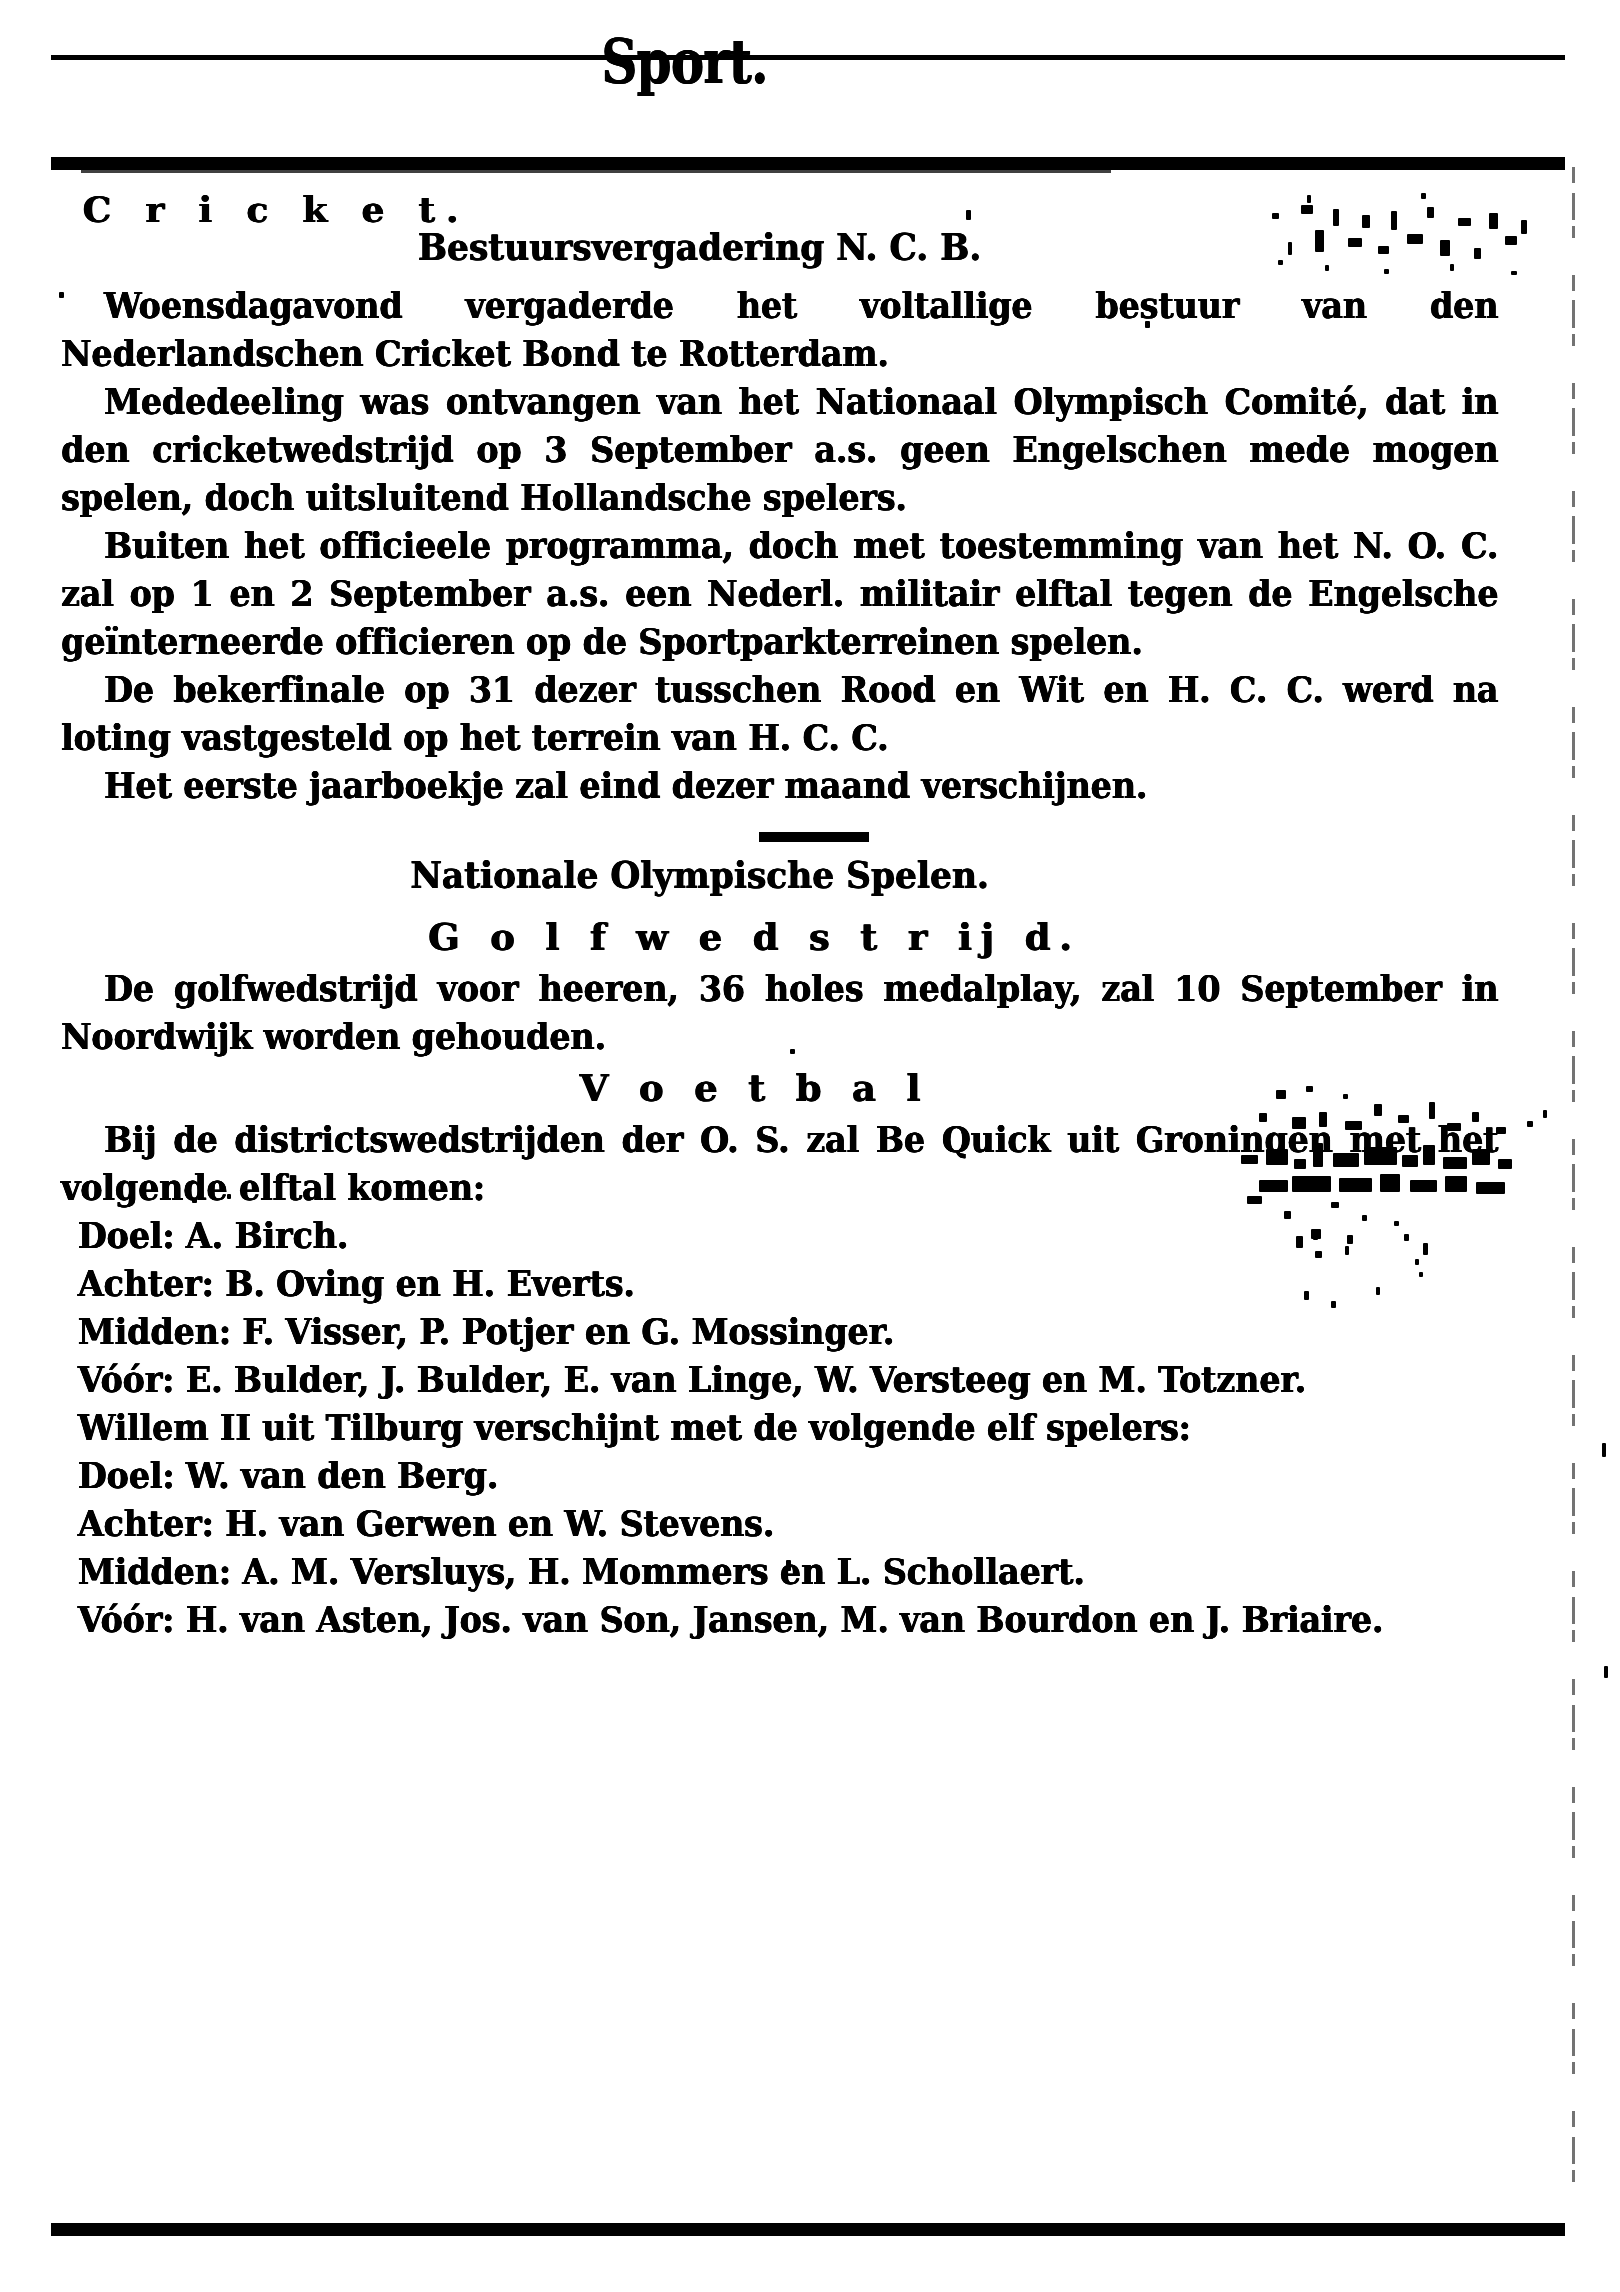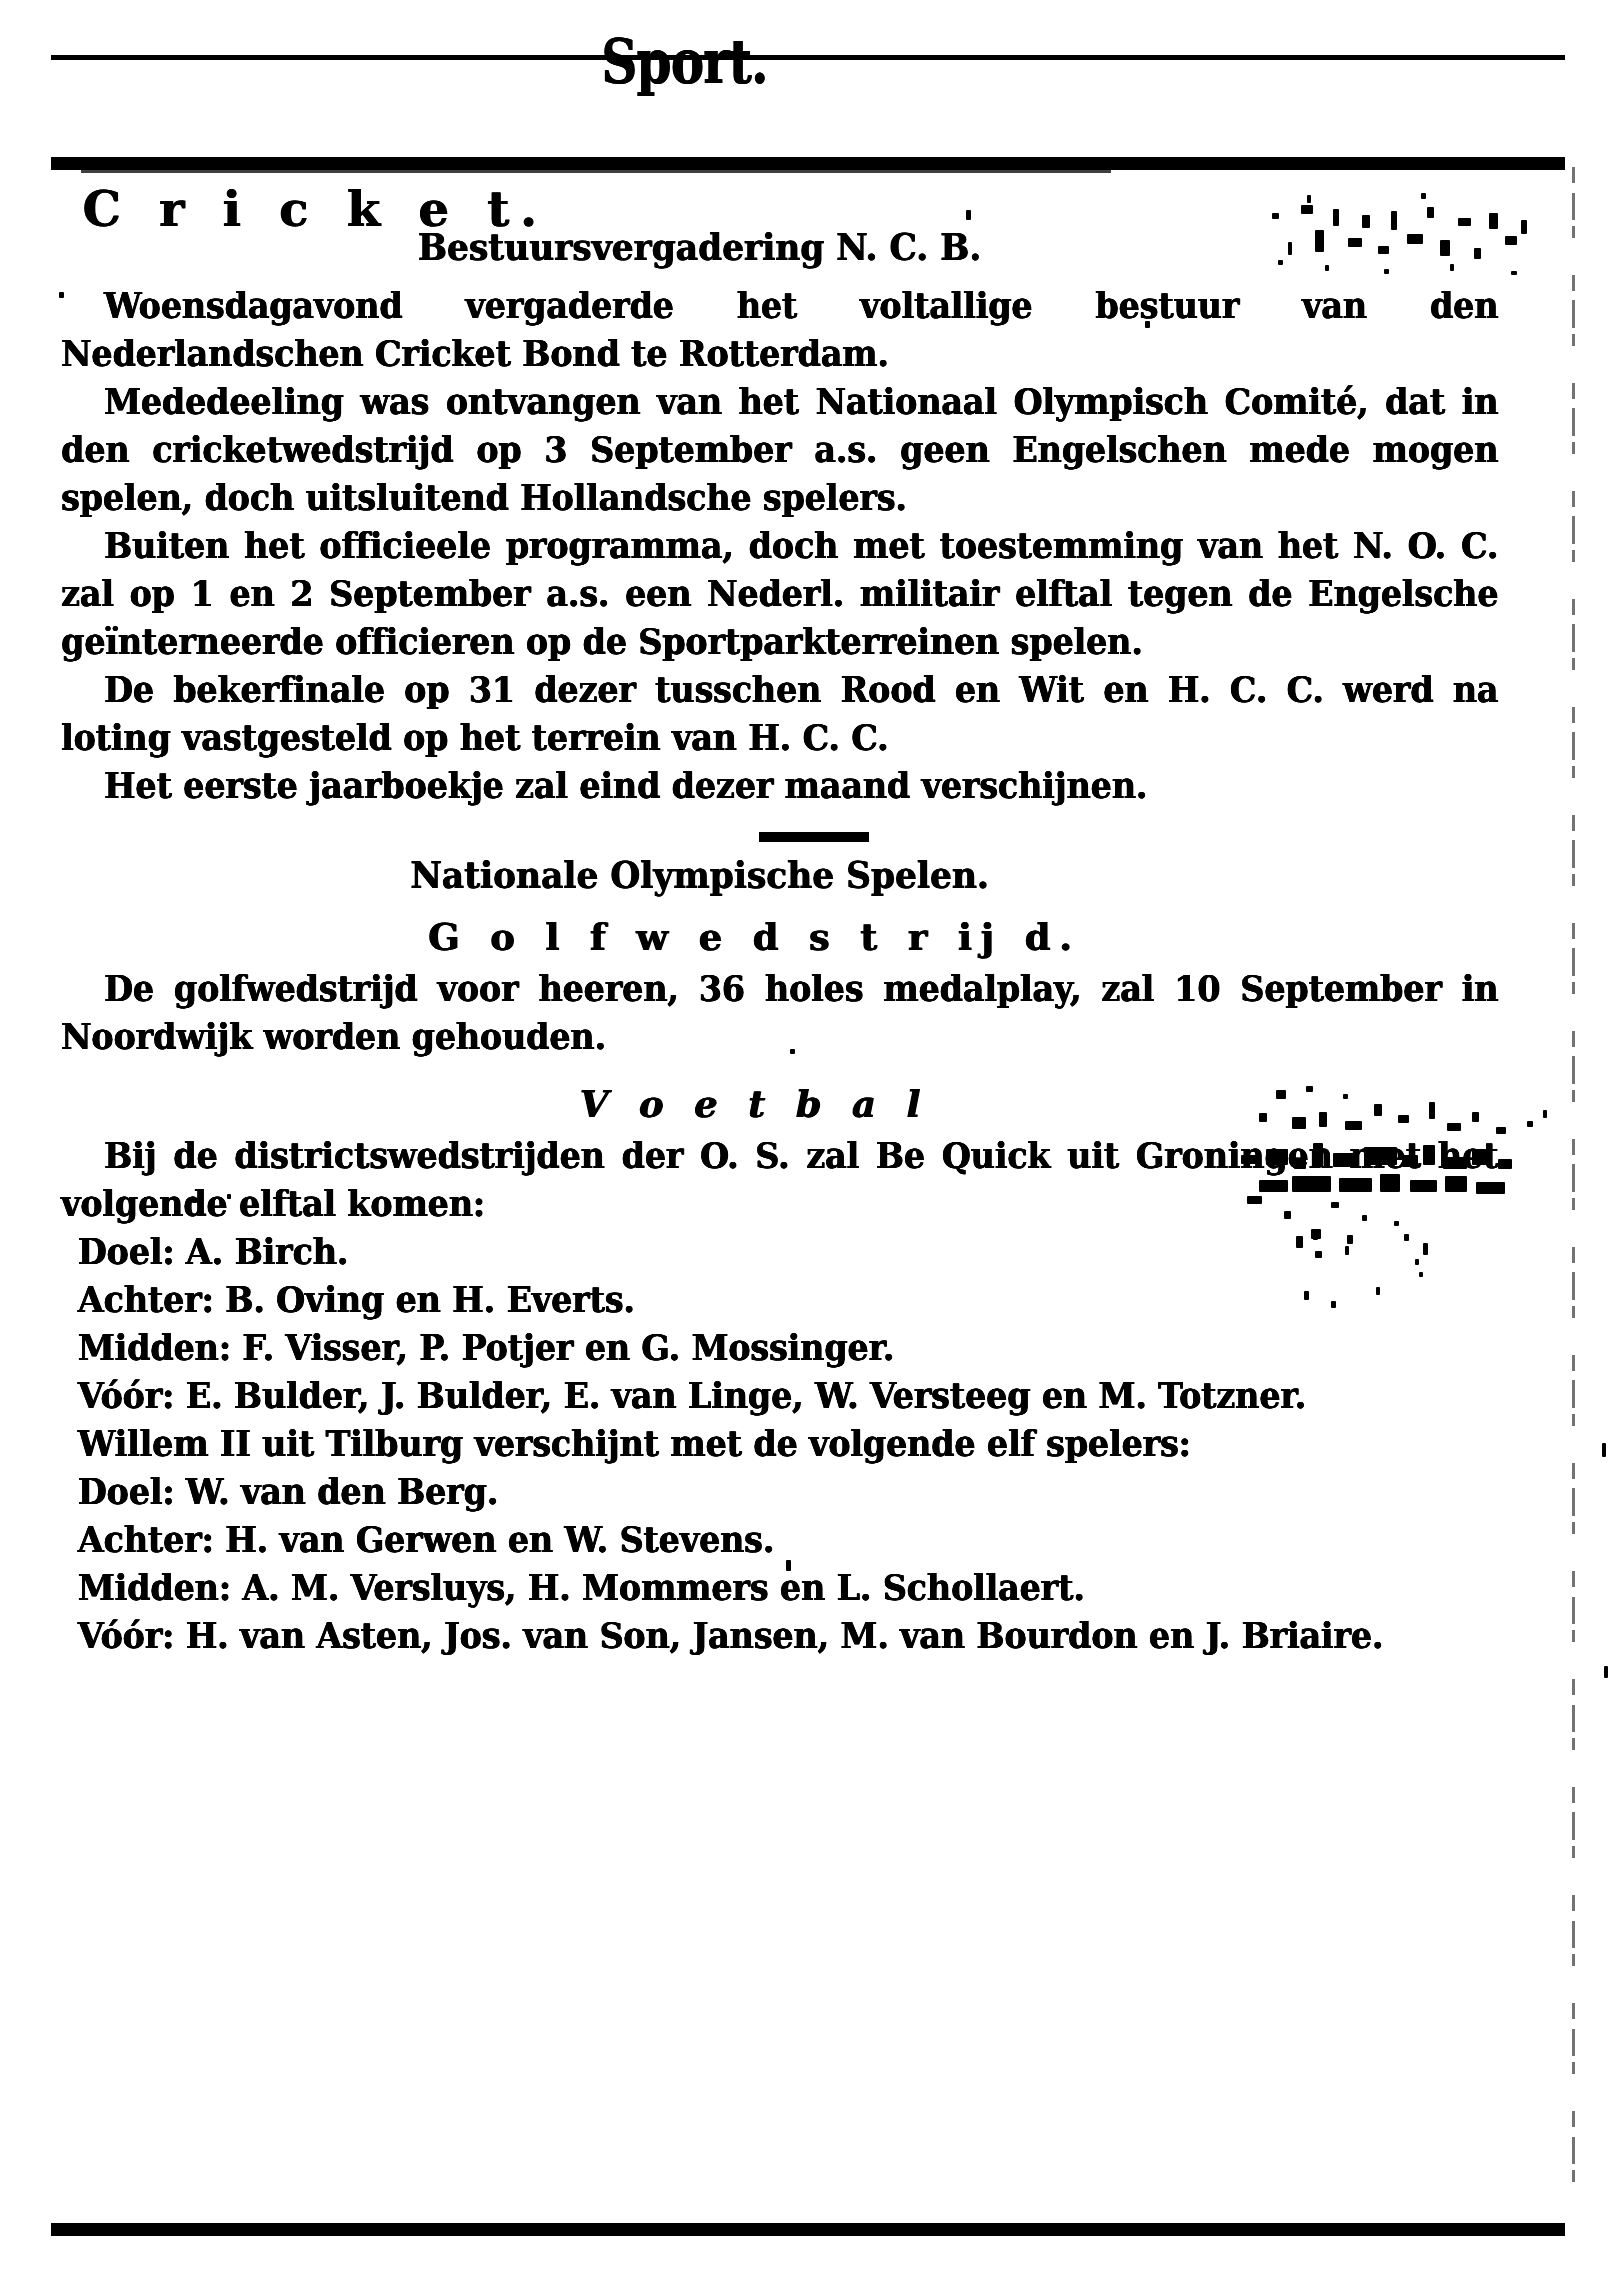--- a/index.html
+++ b/index.html
@@ -113,21 +113,21 @@
     transform-origin: left top;
     text-shadow: 0.5px 0 0 #000, -0.3px 0.2px 0 #000, 0 0.4px 0 rgba(0,0,0,.85);
   }
   .bodytext.indent { text-indent: 45px; }
   .bodytext.nojust { text-align: left; }
 
   
   .kicker {
     font-family: "DejaVu Serif", "Liberation Serif", serif;
     font-weight: 700;
-    font-size: 48px;
+    font-size: 36px;
     line-height: 51px;
     letter-spacing: 10.8px;
     margin: 0;
     padding-left: 21.6px;
     text-shadow: 0.6px 0 0 #000, -0.4px 0.3px 0 #000;
   }
 
   
   .subhead {
     font-family: "DejaVu Serif", "Liberation Serif", serif;
@@ -208,21 +208,21 @@
       <p class="subhead left-of-center" style="margin-top:-13.7px;">Nationale Olympische Spelen.</p>
 
       <div class="gap-s"></div>
 
       <div>
         <p class="spacedhead shift-left">G o l f w e d s t r ij d.</p>
         <p class="bodytext indent">De golfwedstrijd voor heeren, 36 holes medalplay, zal 10 September in Noordwijk worden gehouden.</p>
       </div>
 
       <div>
-        <p class="spacedhead shift-left" style="margin-top:16px;font-style:italic;">V o e t b a l</p>
+        <p class="spacedhead shift-left" style="margin-top:0;">V o e t b a l</p>
 
         <p class="bodytext indent">Bij de districtswedstrijden der O. S. zal Be Quick uit Groningen met het volgende elftal komen:</p>
         <p class="bodytext nojust" style="padding-left:17.6px;">Doel: A. Birch.</p>
         <p class="bodytext nojust" style="padding-left:17.6px;">Achter: B. Oving en H. Everts.</p>
         <p class="bodytext nojust" style="padding-left:17.6px;">Midden: F. Visser, P. Potjer en G. Mossinger.</p>
         <p class="bodytext" style="padding-left:17.6px;">Vóór: E. Bulder, J. Bulder, E. van Linge, W. Versteeg en M. Totzner.</p>
         <p class="bodytext" style="padding-left:17.6px;">Willem II uit Tilburg verschijnt met de volgende elf spelers:</p>
         <p class="bodytext nojust" style="padding-left:17.6px;">Doel: W. van den Berg.</p>
         <p class="bodytext nojust" style="padding-left:17.6px;">Achter: H. van Gerwen en W. Stevens.</p>
         <p class="bodytext" style="padding-left:17.6px;">Midden: A. M. Versluys, H. Mommers en L. Schollaert.</p>

